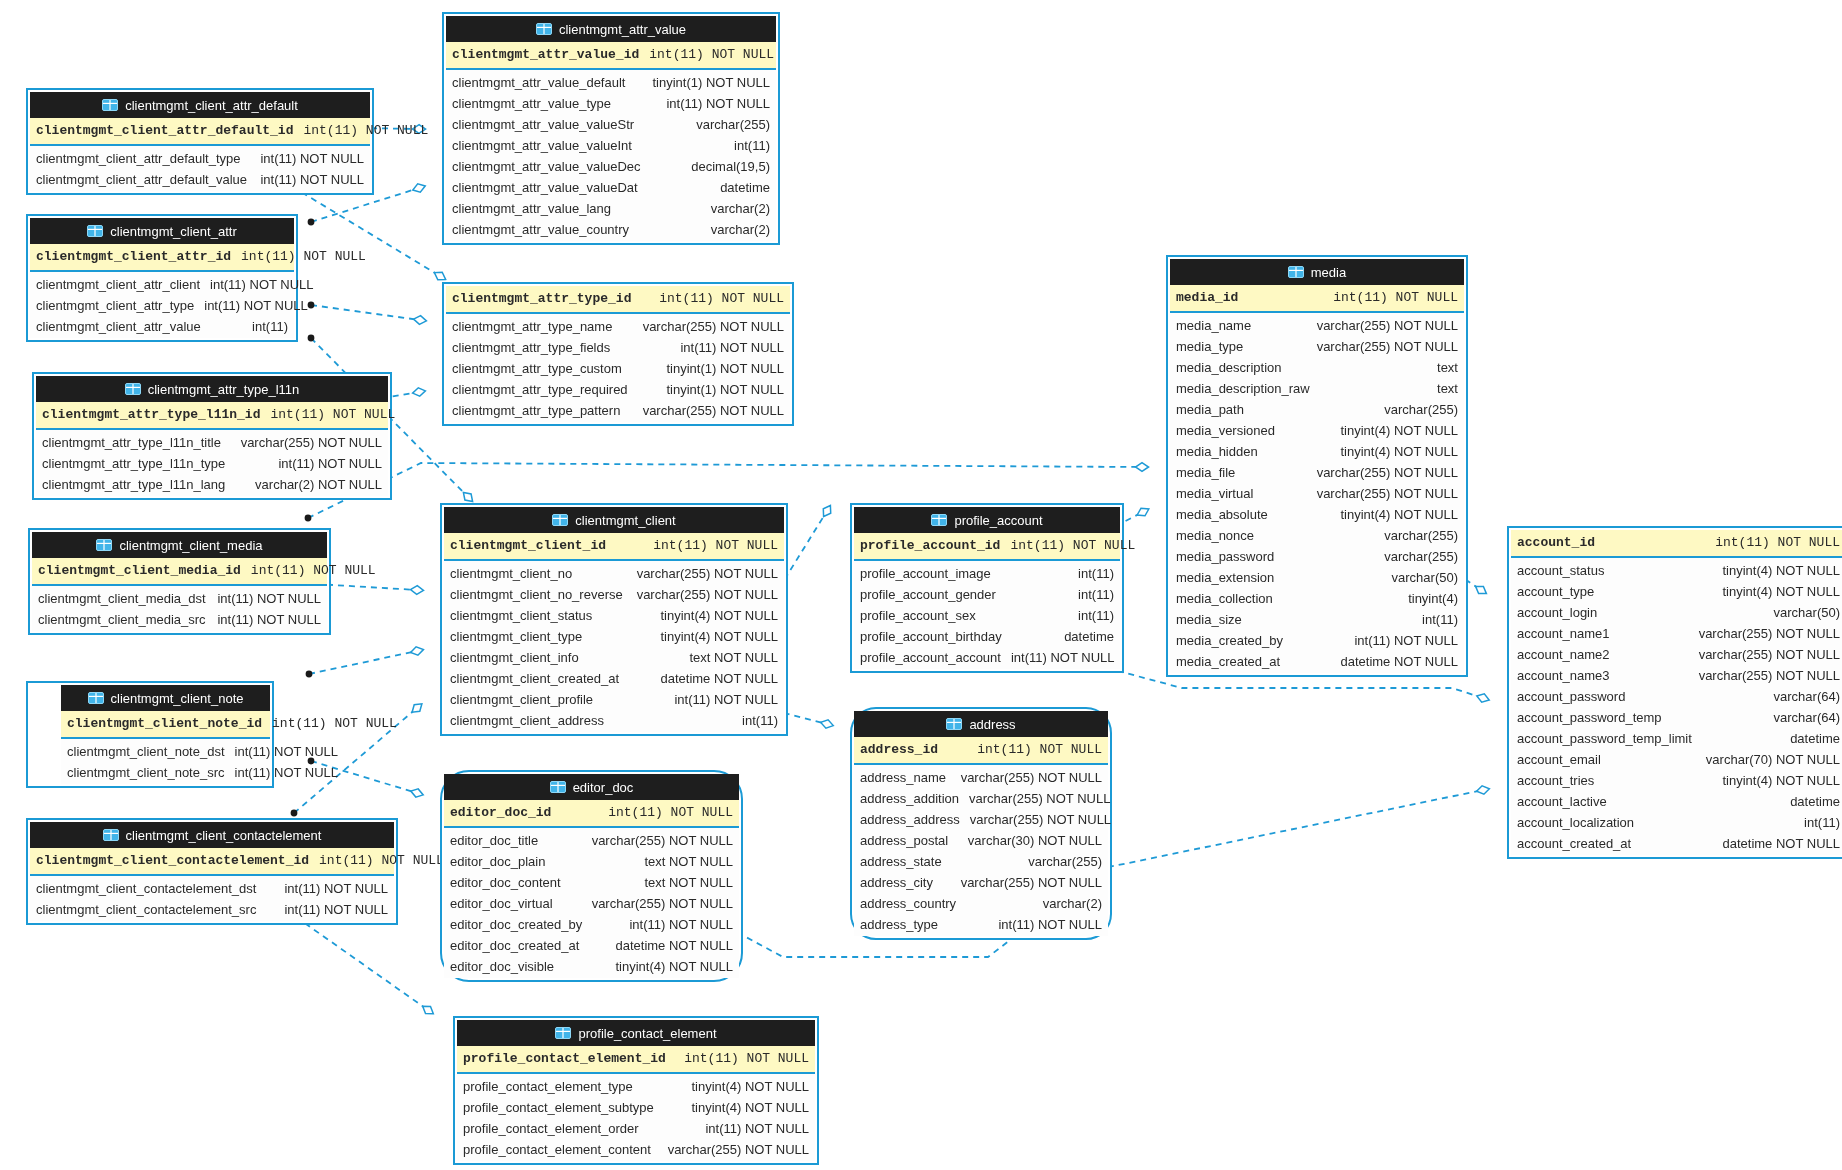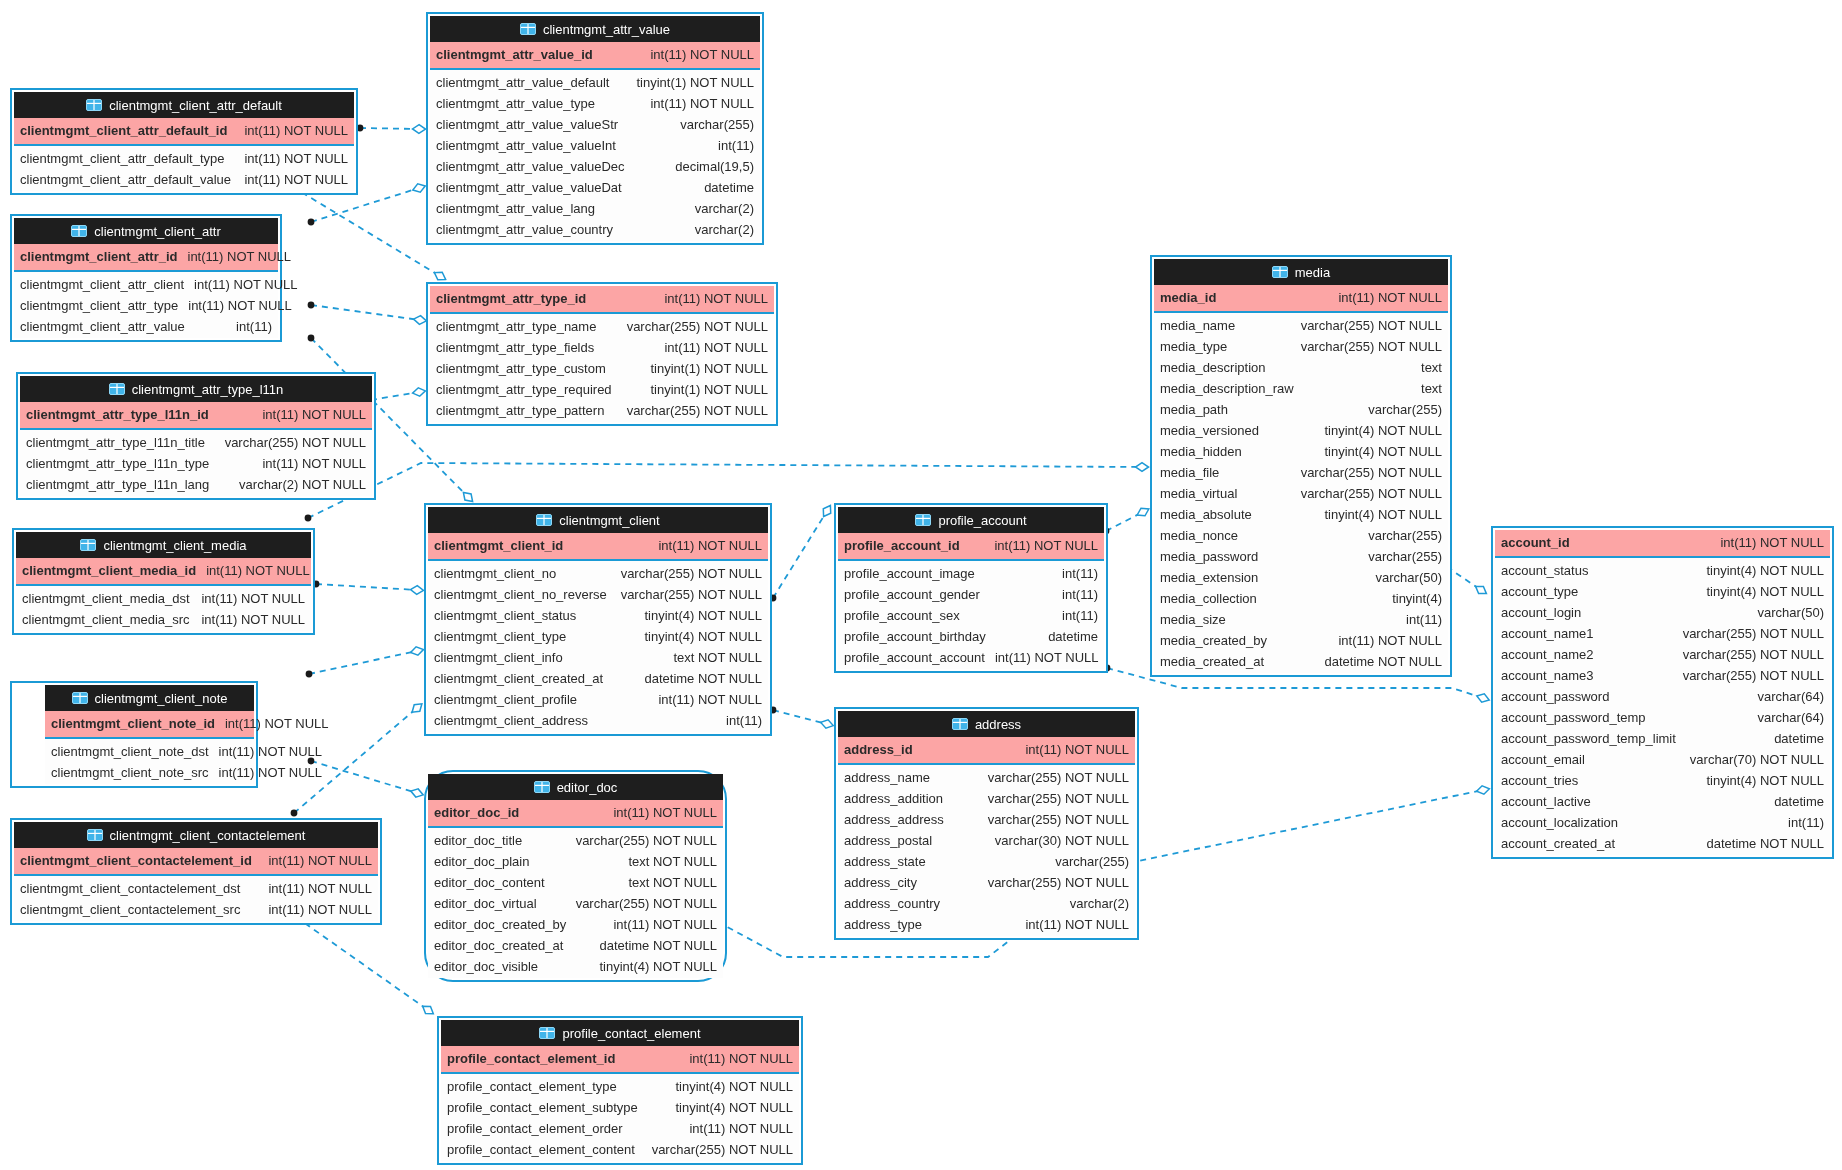--- a/index.html
+++ b/index.html
@@ -1,25 +1,25 @@
 <!DOCTYPE html>
 <html><head>
 <meta charset="utf-8">
 <style>
   html,body{margin:0;padding:0;background:#ffffff;}
   #canvas{position:relative;overflow:hidden;background:#ffffff;
           font-family:"Liberation Sans","DejaVu Sans",sans-serif;}
   #edges{position:absolute;left:0;top:0;z-index:1;}
   .tbl{position:absolute;z-index:2;background:#ffffff;border:2px solid #1b9ad5;
-       box-sizing:border-box;padding:2px;}
+       box-sizing:border-box;padding:2px;margin-left:16px;}
   .tbl-header{background:#1e1e1e;color:#ffffff;height:26px;display:flex;
        align-items:center;justify-content:center;gap:7px;font-size:13px;}
   .tbl-header .ticon{display:block;flex:0 0 auto;}
   .tbl-title{white-space:nowrap;}
-  .tbl-pk{border-bottom:2px solid #1b9ad5;padding:1px 0 2px 0;background:#fca5a5;}
+  .tbl-pk{border-bottom:2px solid #1b9ad5;padding:1px 0 2px 0;background:#fef9c3;font-family:Liberation Mono, monospace;}
   .tbl-rows{padding:2px 0 1px 0;background:#fdfdfd;}
   .trow{display:flex;justify-content:space-between;align-items:center;gap:10px;
         height:21px;padding:0 6px;font-size:13px;color:#2a2a2a;white-space:nowrap;}
   .tbl-pk .trow{height:23px;font-weight:bold;}
   .tbl-pk .trow .ctype{font-weight:normal;}
   .cname{white-space:nowrap;}
   .ctype{white-space:nowrap;flex:0 0 auto;}
 </style>
 </head>
 <body>
@@ -487,21 +487,21 @@
           <div class="trow">
             <span class="cname">profile_account_birthday</span>
             <span class="ctype">datetime</span>
           </div>
           <div class="trow">
             <span class="cname">profile_account_account</span>
             <span class="ctype">int(11) NOT NULL</span>
           </div>
         </div>
       </div>
-      <div class="tbl" style="left: 834px; top: 707px; width: 305px;">
+      <div class="tbl" style="left: 834px; top: 707px; width: 262px; border-radius: 26px;">
         <div class="tbl-header">
           <svg class="ticon" width="16" height="12" viewBox="0 0 16 12">
             <rect x="0.5" y="0.5" width="15" height="11" rx="1.5" fill="#41b4e9" stroke="#8ed7f6" stroke-width="1"></rect>
             <line x1="1" y1="4.4" x2="15" y2="4.4" stroke="#ffffff" stroke-width="1.2"></line>
             <line x1="8" y1="1" x2="8" y2="11" stroke="#ffffff" stroke-width="1.2"></line>
           </svg>
           <span class="tbl-title">address</span>
         </div>
         <div class="tbl-pk">
           <div class="trow">

